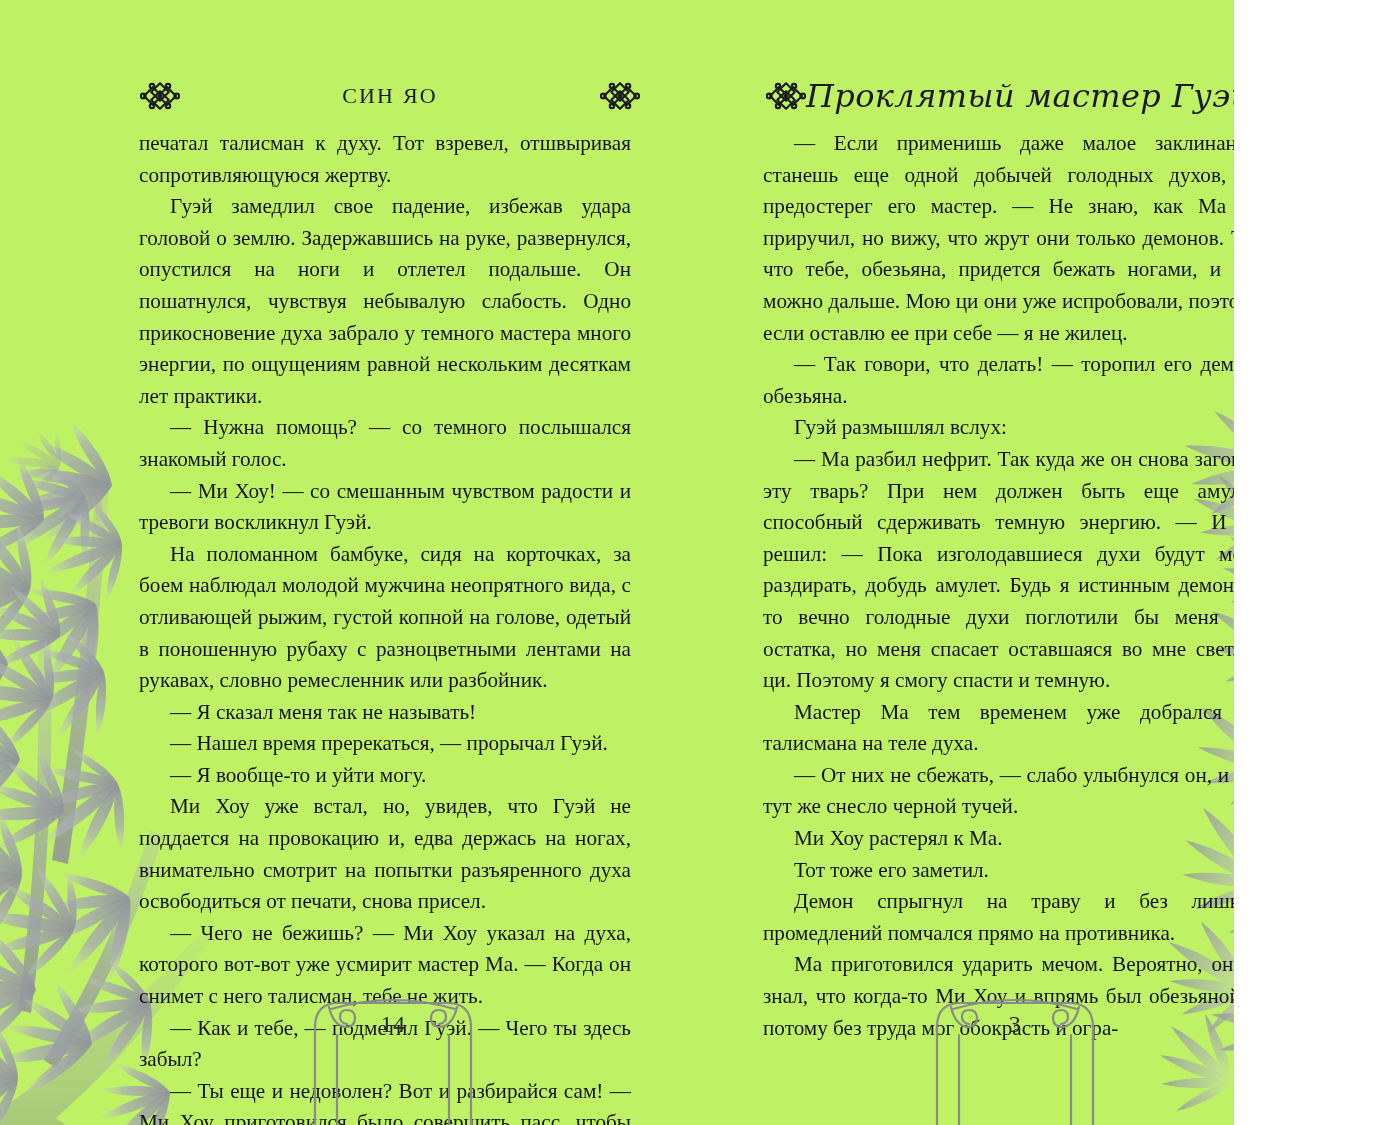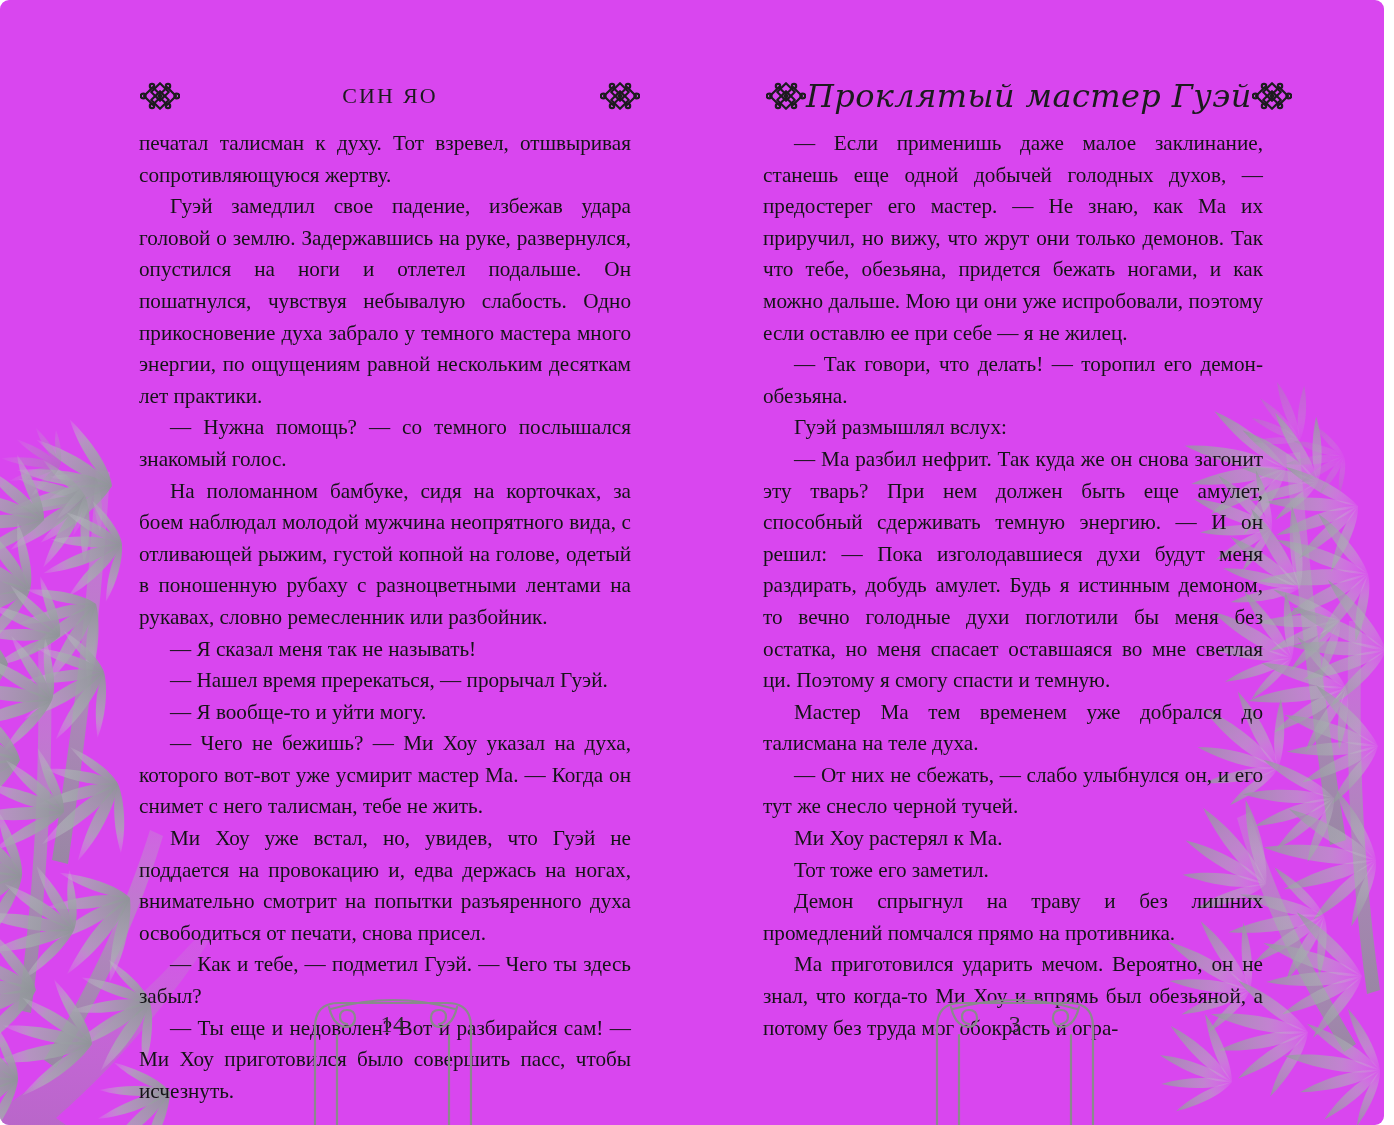--- a/index.html
+++ b/index.html
@@ -2,27 +2,26 @@
 <html><head>
 <meta charset="utf-8">
 <style>
   html, body {
     margin: 0;
     padding: 0;
     background: #ffffff;
   }
   #page {
     position: relative;
-    width: 1384px;
+    width: 1234px;
     height: 1125px;
-    background: #d946ef;
+    background: #bef264;
     overflow: hidden;
     font-family: "Liberation Serif", "DejaVu Serif", serif;
     color: #18181a;
-    border-radius: 9px;
   }
 
   
   .bamboo-layer {
     position: absolute;
     top: 0;
     left: 0;
     width: 1394px;
     height: 1125px;
     pointer-events: none;
@@ -366,26 +365,27 @@
           <circle cx="30" cy="67" r="5.5"></circle>
           <circle cx="70" cy="67" r="5.5"></circle>
         </g>
       </svg>
     </div>
 
     <div class="text-column">
       <p class="noindent">печатал талисман к духу. Тот взревел, отшвыривая сопротивляющуюся жертву.</p>
       <p>Гуэй замедлил свое падение, избежав удара головой о землю. Задержавшись на руке, развернулся, опустился на ноги и отлетел подальше. Он пошатнулся, чувствуя небывалую слабость. Одно прикосновение духа забрало у темного мастера много энергии, по ощущениям равной нескольким десяткам лет практики.</p>
       <p>— Нужна помощь? — со темного послышался знакомый голос.</p>
+      <p>— Ми Хоу! — со смешанным чувством радости и тревоги воскликнул Гуэй.</p>
       <p>На поломанном бамбуке, сидя на корточках, за боем наблюдал молодой мужчина неопрятного вида, с отливающей рыжим, густой копной на голове, одетый в поношенную рубаху с разноцветными лентами на рукавах, словно ремесленник или разбойник.</p>
       <p>— Я сказал меня так не называть!</p>
       <p>— Нашел время пререкаться, — прорычал Гуэй.</p>
       <p>— Я вообще-то и уйти могу.</p>
+      <p>Ми Хоу уже встал, но, увидев, что Гуэй не поддается на провокацию и, едва держась на ногах, внимательно смотрит на попытки разъяренного духа освободиться от печати, снова присел.</p>
       <p>— Чего не бежишь? — Ми Хоу указал на духа, которого вот-вот уже усмирит мастер Ма. — Когда он снимет с него талисман, тебе не жить.</p>
-      <p>Ми Хоу уже встал, но, увидев, что Гуэй не поддается на провокацию и, едва держась на ногах, внимательно смотрит на попытки разъяренного духа освободиться от печати, снова присел.</p>
       <p>— Как и тебе, — подметил Гуэй. — Чего ты здесь забыл?</p>
       <p>— Ты еще и недоволен? Вот и разбирайся сам! — Ми Хоу приготовился было совершить пасс, чтобы исчезнуть.</p>
     </div>
 
     <div class="folio">
       <svg viewBox="0 0 180 140">
         <g fill="none" stroke="#8a8a8c" stroke-width="2.2" stroke-linecap="round">
 
           <path d="M12 140 L12 42 Q12 18 36 18 L144 18 Q168 18 168 42 L168 140"></path>
 

